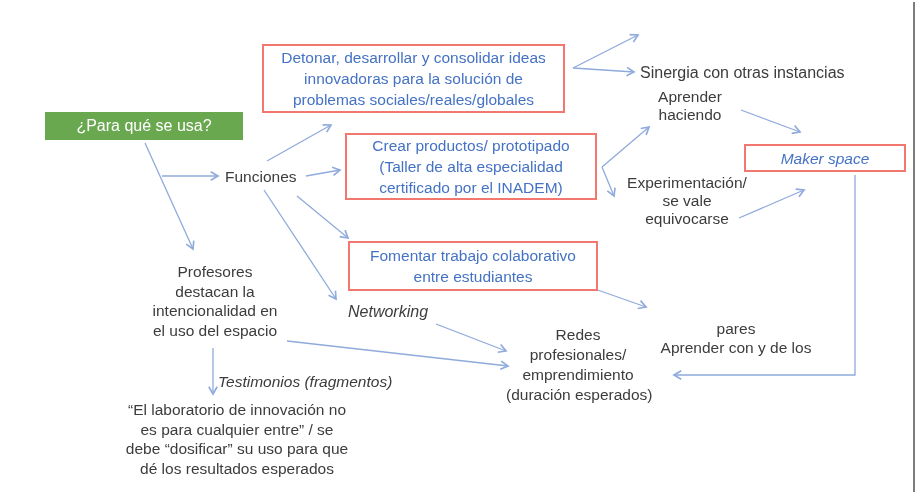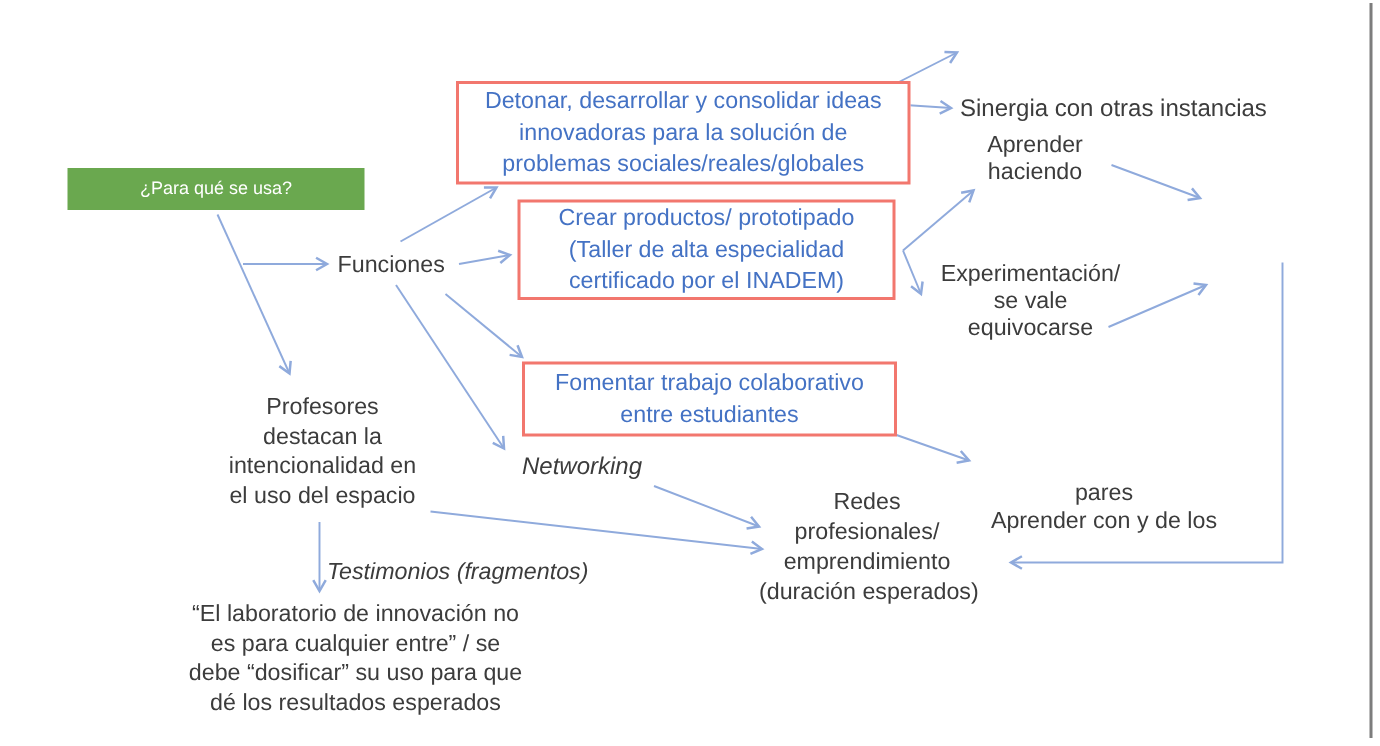--- a/index.html
+++ b/index.html
@@ -14,21 +14,21 @@
   #canvas{
     position:relative;width:920px;height:497px;background:#fff;overflow:hidden;
     font-family:"Liberation Sans", sans-serif;color:var(--dark-text);
   }
   #arrow-layer{position:absolute;left:0;top:0;width:920px;height:497px;}
   .arrow{stroke:var(--arrow-blue,#8faadc);fill:none;stroke-width:1.3px;}
   .arrowhead{stroke:var(--arrow-blue,#8faadc);fill:none;stroke-width:1.6px;}
   .node{position:absolute;line-height:1.26;}
   .center{text-align:center;}
   .greenbox{
-    background:var(--green-box-bg);color:#fff;font-size:12px;
+    background:var(--green-box-bg);color:#fff;font-size:16px;
     display:flex;align-items:center;justify-content:center;
   }
   .redbox{
     border:2px solid var(--red-border);color:var(--blue-text);
     display:flex;flex-direction:column;align-items:center;justify-content:center;
     font-size:15.5px;line-height:21px;text-align:center;background:#fff;
   }
   .plain{font-size:15.5px;}
   .big{font-size:16px;}
   .italic{font-style:italic;}
@@ -64,37 +64,40 @@
     <path class="arrow" marker-end="url(#ah)" d="M287,341 L508,366"></path>
     <path class="arrow" marker-end="url(#ah)" d="M213,348 L213,394"></path>
   </svg>
 
   <div class="node greenbox" style="left:45px;top:112px;width:198px;height:28px;">
     <span>¿Para qué se usa?</span>
   </div>
 
   <div class="node plain" style="left:225px;top:167px;">Funciones</div>
 
-  <div class="node redbox" style="left:262px;top:54px;width:299px;height:65px;margin-left:42px;">
+  <div class="node redbox" style="left:262px;top:44px;width:299px;height:65px;">
     <div class="ln">Detonar, desarrollar y consolidar ideas</div>
     <div class="ln">innovadoras para la solución de</div>
     <div class="ln">problemas sociales/reales/globales</div>
   </div>
 
   <div class="node redbox" style="left:345px;top:133px;width:248px;height:63px;">
     <div class="ln">Crear productos/ prototipado</div>
     <div class="ln">(Taller de alta especialidad</div>
     <div class="ln">certificado por el INADEM)</div>
   </div>
 
   <div class="node redbox" style="left:348px;top:241px;width:246px;height:46px;">
     <div class="ln">Fomentar trabajo colaborativo</div>
     <div class="ln">entre estudiantes</div>
   </div>
 
+  <div class="node redbox italic" style="left:744px;top:144px;width:158px;height:24px;">
+    <div class="ln">Maker space</div>
+  </div>
 
 
   <div class="node big" style="left:640px;top:63px;">Sinergia con otras instancias</div>
 
   <div class="node plain center" style="left:650px;top:88px;width:80px;line-height:18px;">
     <div class="ln">Aprender</div>
     <div class="ln">haciendo</div>
   </div>
 
   <div class="node plain center" style="left:616px;top:174px;width:142px;line-height:18px;">

